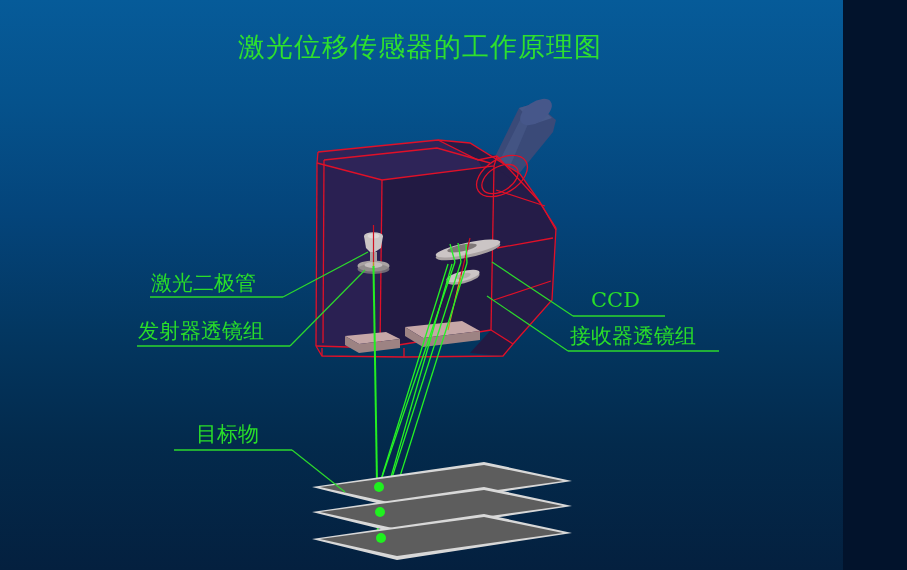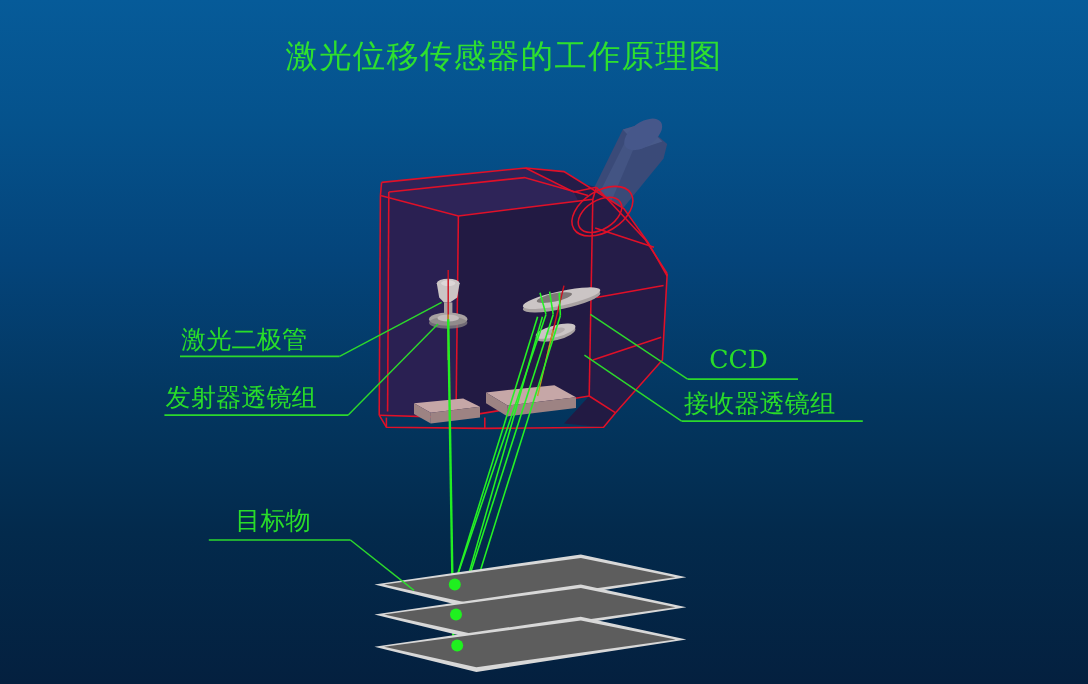--- a/index.html
+++ b/index.html
@@ -2,21 +2,21 @@
 <html><head>
 <meta charset="utf-8">
 <style>
   html, body {
     margin: 0;
     padding: 0;
     background: #02132c;
   }
   #slide {
     position: relative;
-    width: 907px;
+    width: 843px;
     height: 570px;
     overflow: hidden;
     background: linear-gradient(to bottom, #065b99 0%, #05528c 18%, #04447a 38%, #033761 58%, #032a4c 78%, #04203f 100%);
     font-family: "DejaVu Sans", sans-serif;
   }
   #diagram {
     position: absolute;
     left: 0;
     top: 0;
     width: 907px;

